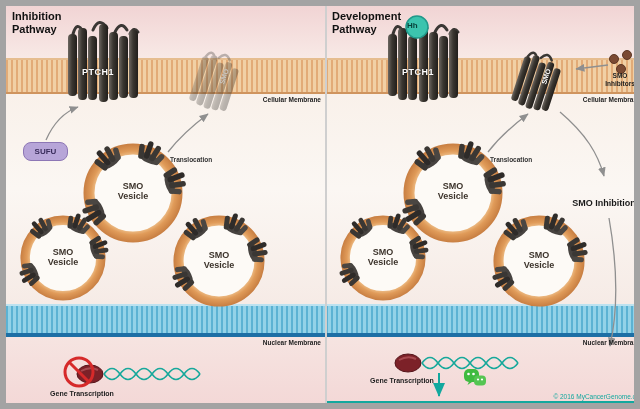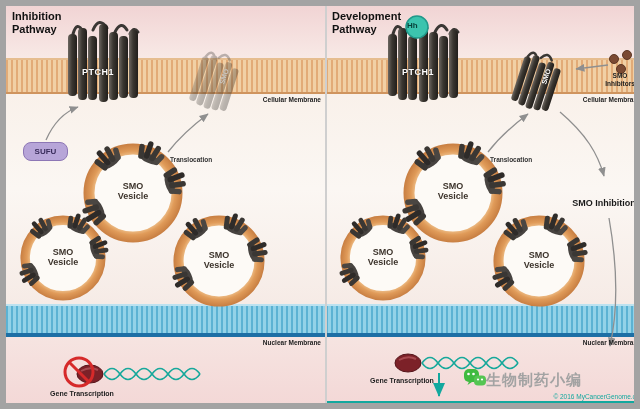--- a/index.html
+++ b/index.html
@@ -226,21 +226,20 @@
     <div class="lbl veslbl v2">
       <span>SMO</span><br>
       <span>Vesicle</span>
     </div>
     <div class="lbl veslbl v3">
       <span>SMO</span><br>
       <span>Vesicle</span>
     </div>
     <div class="lbl nucmemlbl">Nuclear Membrane</div>
     <div class="lbl genelbl highpos">Gene Transcription</div>
-    <div class="lbl watermark">生物制药小编</div>
     <div class="lbl copyright highpos">© 2016 MyCancerGenome.org</div>
     <div class="outcomeBar">
       <span>Embryonic Development, Cell Growth and Survival</span>
     </div>
   </section>
 
   <div class="divider"></div>
 </div>
 
 </body></html>

